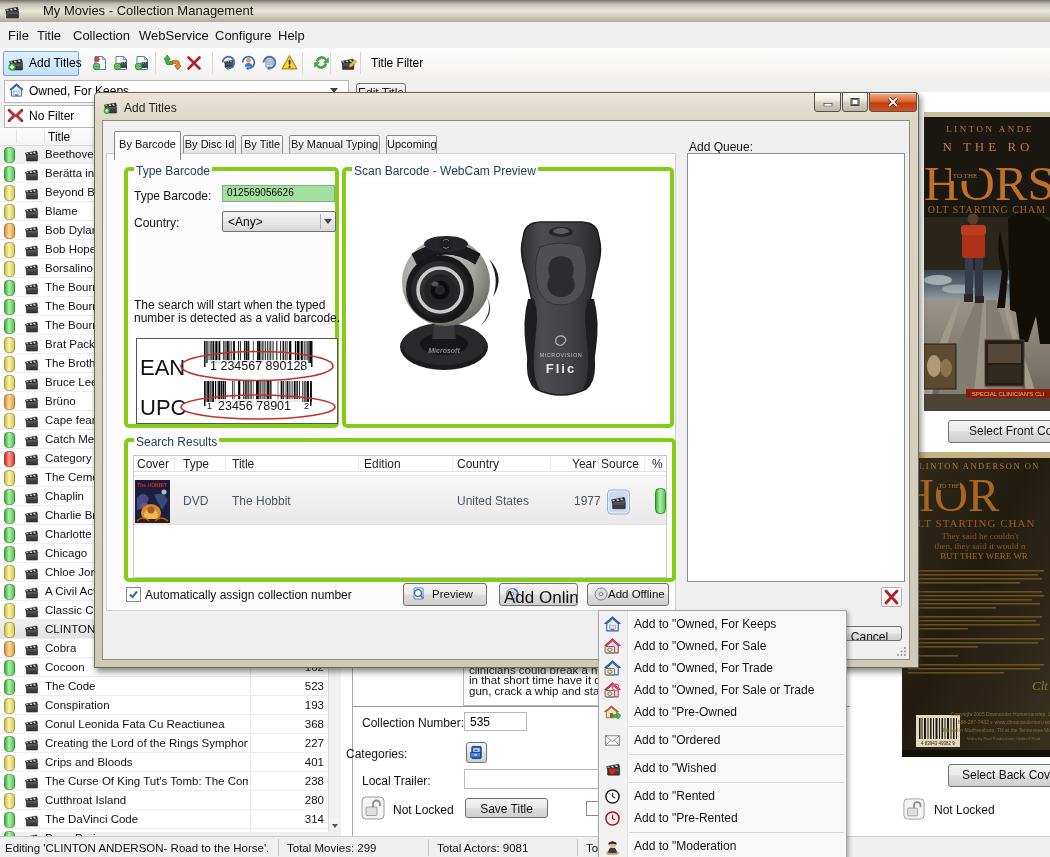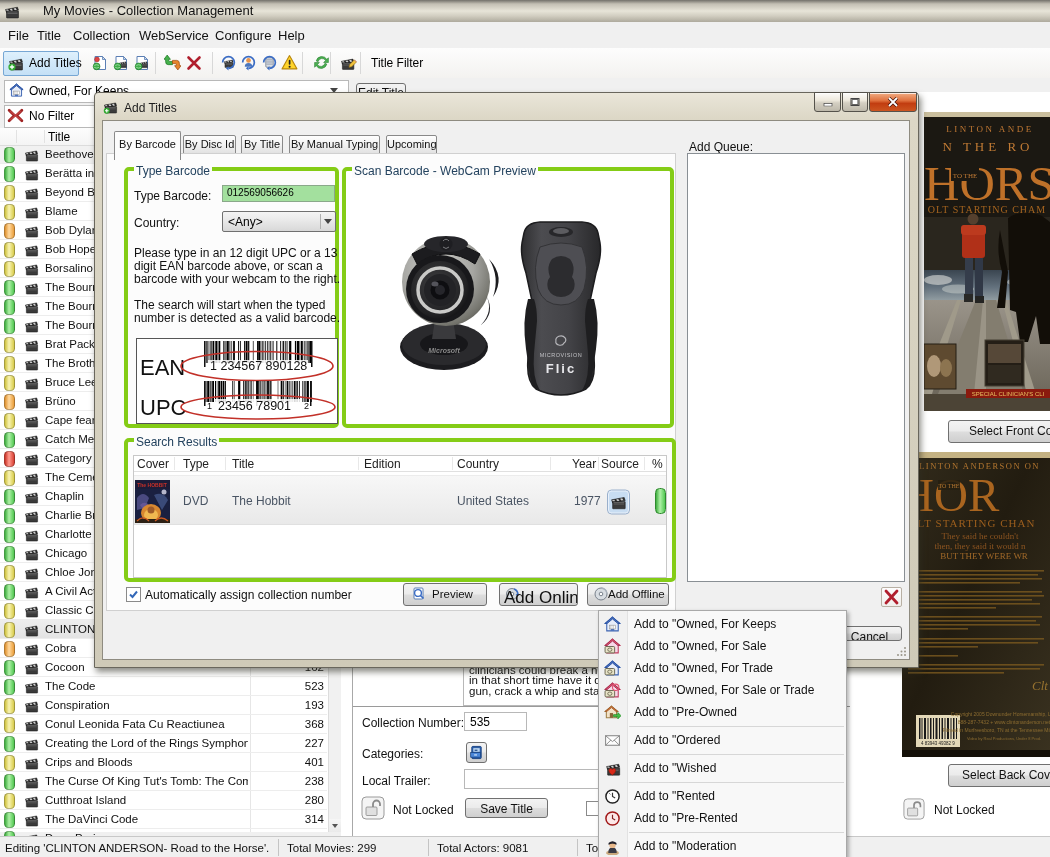--- a/index.html
+++ b/index.html
@@ -470,21 +470,21 @@
   <div class="abs" style="left:341px;top:128px;width:11px;height:708px;background:#fff"></div>
   <div class="abs" style="left:352px;top:660px;width:498px;height:176px;background:#fff;border-left:1px solid #a8a8a8"></div>
   <div class="abs" style="left:353px;top:706px;width:497px;height:1px;background:#9a9a9a"></div>
   <div class="tbox" style="left:463px;top:658px;width:376px;height:46px;overflow:hidden;font-size:11.5px;line-height:10.4px">
     <div style="position:absolute;left:5px;top:6px;width:360px;color:#111">clinicians could break a horse to saddle<br>in that short time have it doing, shoot a<br>gun, crack a whip and stand on its back</div>
   </div>
   <span class="formlbl" style="left:362px;top:716px">Collection Number:</span>
   <div class="tbox" style="left:464px;top:712px;width:61px;height:17px">
       <span style="position:absolute;left:5px;top:2px">535</span>
     </div>
-  <span class="formlbl" style="left:362px;top:747px">Categories:</span>
+  <span class="formlbl" style="left:346px;top:747px">Categories:</span>
   <div class="win7btn" style="left:466px;top:742px;width:19px;height:19px">
     <svg style="position:absolute;left:2px;top:2px" width="15" height="15" viewBox="0 0 16 16">
       <rect x="3" y="1.5" width="10" height="13" rx="1" fill="#2f6ac4" stroke="#17407e" stroke-width="1"></rect>
       <rect x="4.2" y="3" width="7.6" height="4.6" fill="#b8d4f2" stroke="#17407e" stroke-width=".6"></rect>
       <rect x="1.8" y="8" width="10.4" height="5" fill="#4a86d8" stroke="#17407e" stroke-width=".8"></rect>
       <rect x="6" y="5" width="3" height="1.2" fill="#17407e"></rect>
       <rect x="5.5" y="10" width="3" height="1.2" fill="#d8e8f8"></rect>
     </svg>
   </div>
   <span class="formlbl" style="left:362px;top:774px">Local Trailer:</span>
@@ -678,21 +678,20 @@
           <span class="dlbl" style="left:6px;top:18px">Type Barcode:</span>
           <div class="abs" style="left:94px;top:14px;width:111px;height:15px;background:#a3e09e;border:1px solid #8aa88a">
               <span style="position:absolute;left:4px;top:1px;font-size:10px">012569056626</span>
             </div>
           <span class="dlbl" style="left:6px;top:45px">Country:</span>
           <div class="abs" style="left:94px;top:40px;width:112px;height:19px;background:linear-gradient(#f4f4f4,#e9e9e9 45%,#d8d8d8);border:1px solid #707070;border-radius:2px">
             <span style="position:absolute;left:5px;top:3px;font-size:12px">&lt;Any&gt;</span>
             <div style="position:absolute;right:14px;top:2px;width:1px;height:15px;background:#b0b0b0"></div>
             <div class="cmbarrow" style="right:3px;top:7px"></div>
           </div>
-          <div class="dlbl" style="left:6px;top:76px;line-height:13px">Please type in an 12 digit UPC or a 13<br>digit EAN barcode above, or scan a<br>barcode with your webcam to the right.</div>
           <div class="dlbl" style="left:6px;top:128px;line-height:13px">The search will start when the typed<br>number is detected as a valid barcode.</div>
           <svg class="abs" style="left:8px;top:167px" width="202" height="86" viewBox="0 0 202 86">
 <rect x="0.5" y="0.5" width="201" height="85" fill="#fff" stroke="#555"></rect>
 <text x="4" y="37" font-size="22" fill="#111" font-family="Liberation Sans,sans-serif">EAN</text>
 <rect x="69.7" y="3" width="2.2" height="22" fill="#555"></rect>
               <rect x="72.4" y="3" width="1" height="22" fill="#555"></rect>
               <rect x="73.9" y="3" width="0.8" height="22" fill="#333"></rect>
               <rect x="75.2" y="3" width="0.8" height="22" fill="#333"></rect>
               <rect x="76.5" y="3" width="1.8" height="22" fill="#000"></rect>
               <rect x="79.3" y="3" width="2.2" height="22" fill="#000"></rect>

